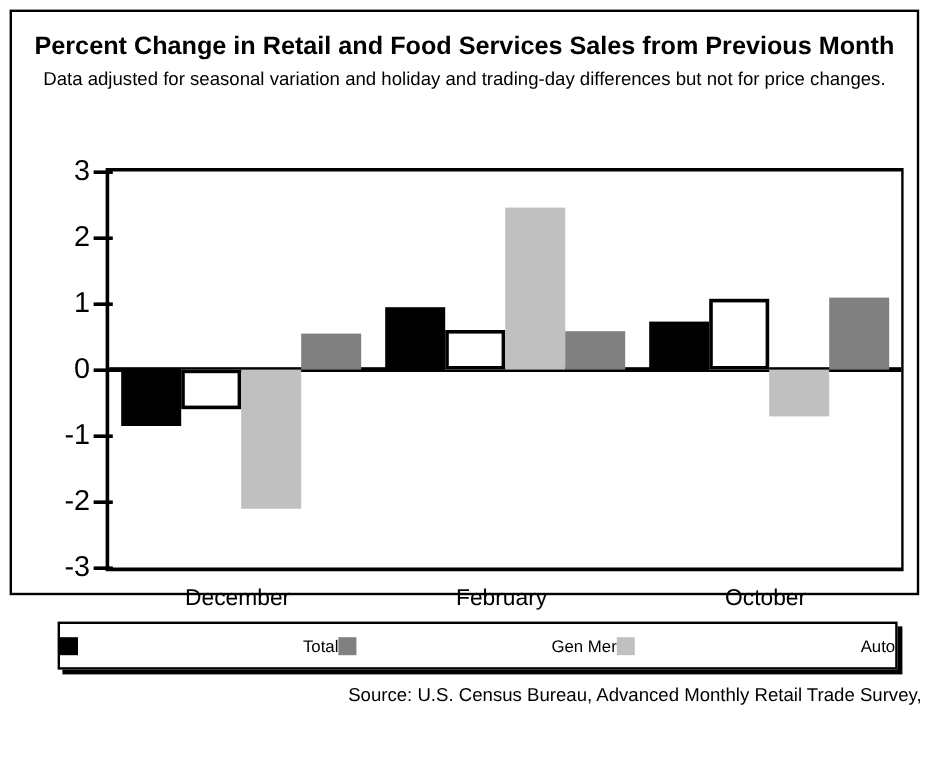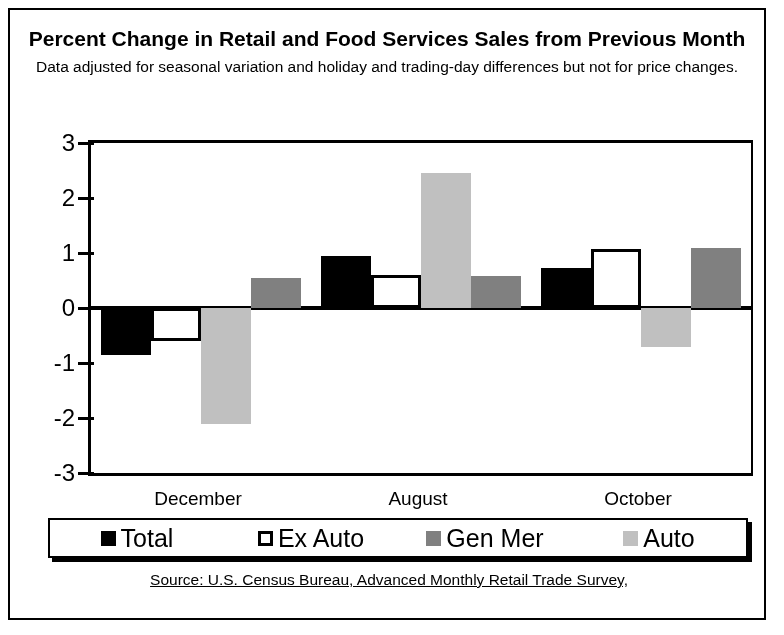--- a/index.html
+++ b/index.html
@@ -13,21 +13,21 @@
     font-family: "Liberation Sans", sans-serif;
     color: #000000;
     overflow: hidden;
   }
 
   #frame {
     position: absolute;
     left: 8px;
     top: 8px;
     width: 758px;
-    height: 612px;
+    height: 488px;
     border: 2px solid #000000;
     box-sizing: border-box;
     background: #ffffff;
   }
 
   
   #title-block {
     position: absolute;
     left: 0;
     top: 16px;
@@ -133,46 +133,45 @@
     background: #ffffff;
     border: 2px solid #000000;
     box-sizing: border-box;
     display: flex;
     align-items: center;
   }
   .legend-item {
     flex: 1 1 0;
     display: flex;
     align-items: center;
-    justify-content: center;
+    justify-content: space-between;
     gap: 5px;
-    font-size: 25px;
+    font-size: 14px;
     white-space: nowrap;
   }
   .legend-swatch {
     width: 15px;
     height: 15px;
     box-sizing: border-box;
     flex: 0 0 auto;
   }
   .sw-total  { background: #000000; }
   .sw-exauto { background: #ffffff; border: 3px solid #000000; }
   .sw-auto   { background: #C0C0C0; }
   .sw-genmer { background: #808080; }
 
   
   #source {
     position: absolute;
     left: 0;
     top: 558px;
     width: 758px;
-    text-align: center;
+    text-align: right;
     font-size: 15.5px;
     line-height: 24px;
-    text-decoration: underline;
   }
 </style>
 </head>
 <body>
 
 <div id="frame">
 
   <div id="title-block">
     <div class="chart-title">Percent Change in Retail and Food Services Sales from Previous Month</div>
     <div class="chart-subtitle">Data adjusted for seasonal variation and holiday and trading-day differences but not for price changes.</div>
@@ -223,35 +222,31 @@
           <div class="bar genmer" title="February Gen Mer: 0.58" style="left: 380px; width: 50px; top: 133.1px; height: 31.9px;"></div>
           <div class="bar total" title="March Total: 0.72" style="left: 450px; width: 50px; top: 125.4px; height: 39.6px;"></div>
           <div class="bar exauto" title="March Ex Auto: 1.08" style="left: 500px; width: 50px; top: 105.6px; height: 59.4px;"></div>
           <div class="bar auto" title="March Auto: -0.7" style="left: 550px; width: 50px; top: 165px; height: 38.5px;"></div>
           <div class="bar genmer" title="March Gen Mer: 1.1" style="left: 600px; width: 50px; top: 104.5px; height: 60.5px;"></div>
         </div>
     </div>
 
     <div id="month-labels">
         <div class="month-label" style="left: 188px;">December</div>
-        <div class="month-label" style="left: 408px;">August</div>
+        <div class="month-label" style="left: 408px;">February</div>
         <div class="month-label" style="left: 628px;">October</div>
       </div>
 
     <div id="legend-shadow"></div>
     <div id="legend">
         <div class="legend-item">
           <span class="legend-swatch sw-total"></span>
           <span>Total</span>
         </div>
         <div class="legend-item">
-          <span class="legend-swatch sw-exauto"></span>
-          <span>Ex Auto</span>
-        </div>
-        <div class="legend-item">
           <span class="legend-swatch sw-genmer"></span>
           <span>Gen Mer</span>
         </div>
         <div class="legend-item">
           <span class="legend-swatch sw-auto"></span>
           <span>Auto</span>
         </div>
       </div>
 
     <div id="source">

